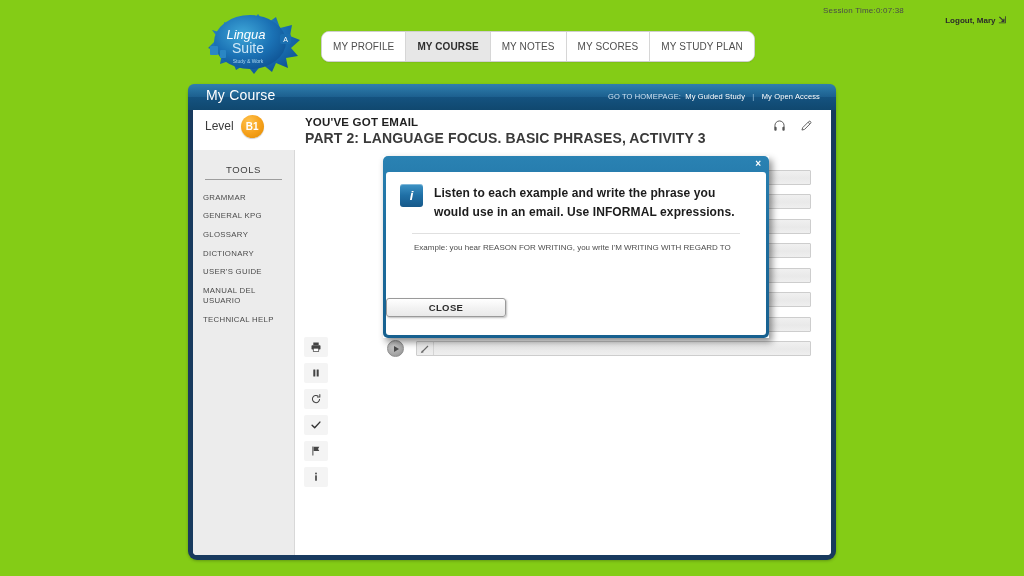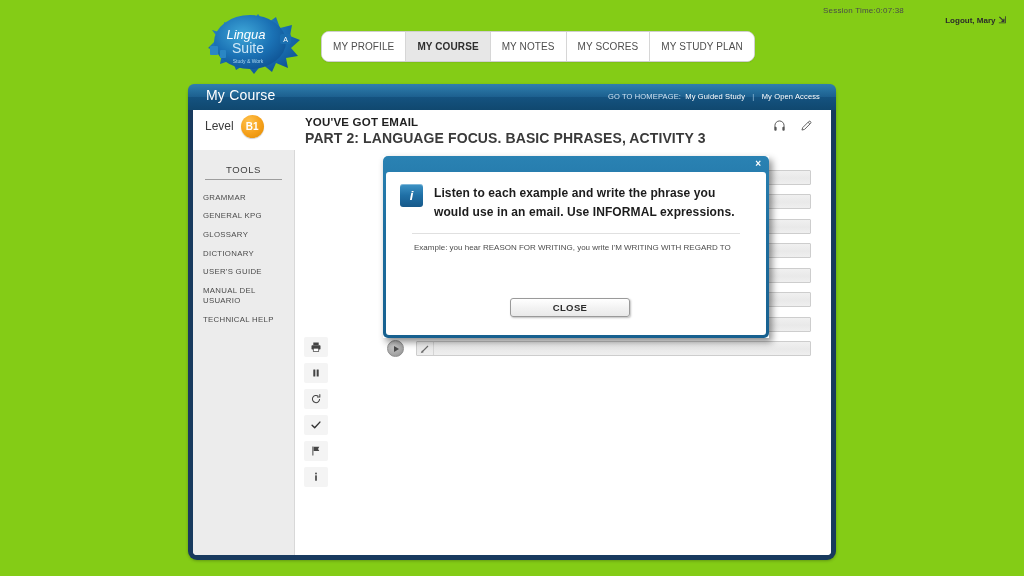--- a/index.html
+++ b/index.html
@@ -189,21 +189,21 @@
     box-shadow: inset 0 1px 0 rgba(255,255,255,.35);
   }
   .modal-head-text {
     font-size: 12px; font-weight: bold; color: #1c1c1c;
     line-height: 1.55; letter-spacing: .1px;
   }
   .modal-divider { height: 1px; background: #e0e0e0; margin: 12px 12px 0 12px; }
   .modal-example {
     margin: 9px 14px 0 14px; font-size: 8px; color: #4c4c4c; line-height: 1.35;
   }
-  .modal-btn-wrap { position: absolute; left: 0; right: 12px; bottom: 18px; display: flex; justify-content: center; margin-top: 12px; }
+  .modal-btn-wrap { position: absolute; left: 0; right: 12px; bottom: 18px; display: flex; justify-content: flex-start; margin-top: 12px; }
   .close-btn {
     width: 120px; height: 19px;
     background: linear-gradient(to bottom, #ffffff 0%, #f3f3f3 50%, #e9e9e9 100%);
     border: 1px solid #9a9a9a; border-radius: 3px;
     font-size: 9.5px; font-weight: bold; color: #2b2b2b; letter-spacing: .4px;
     display: flex; align-items: center; justify-content: center;
     cursor: pointer; box-shadow: 1px 1px 2px rgba(0,0,0,.25);
   }
 </style>
 </head>

